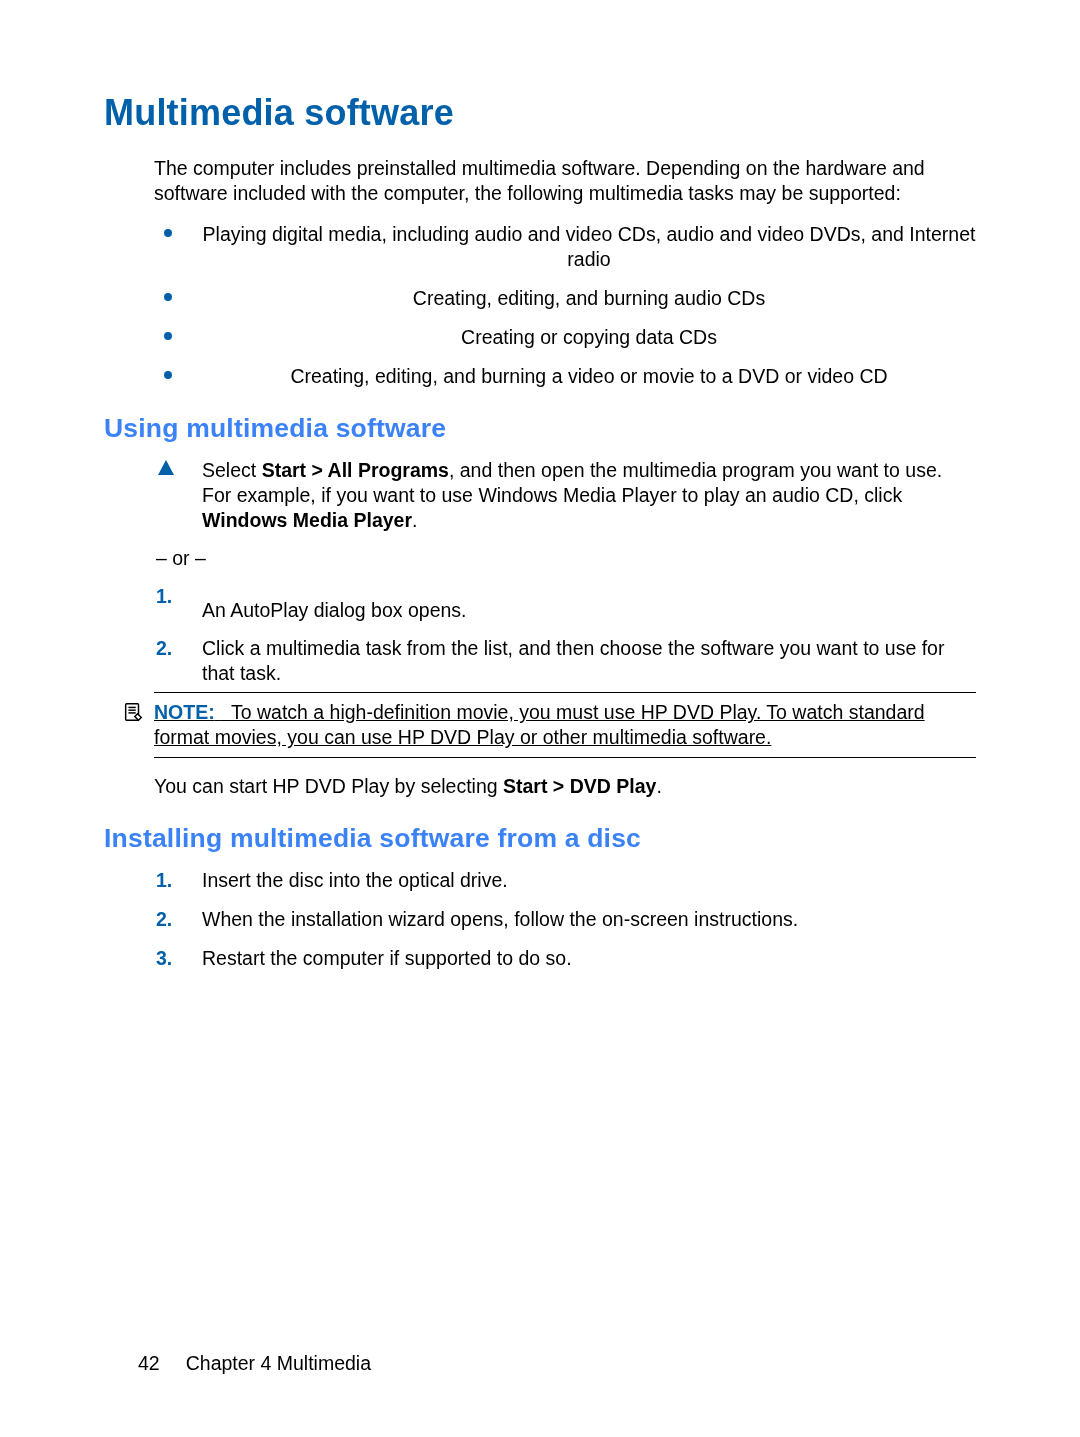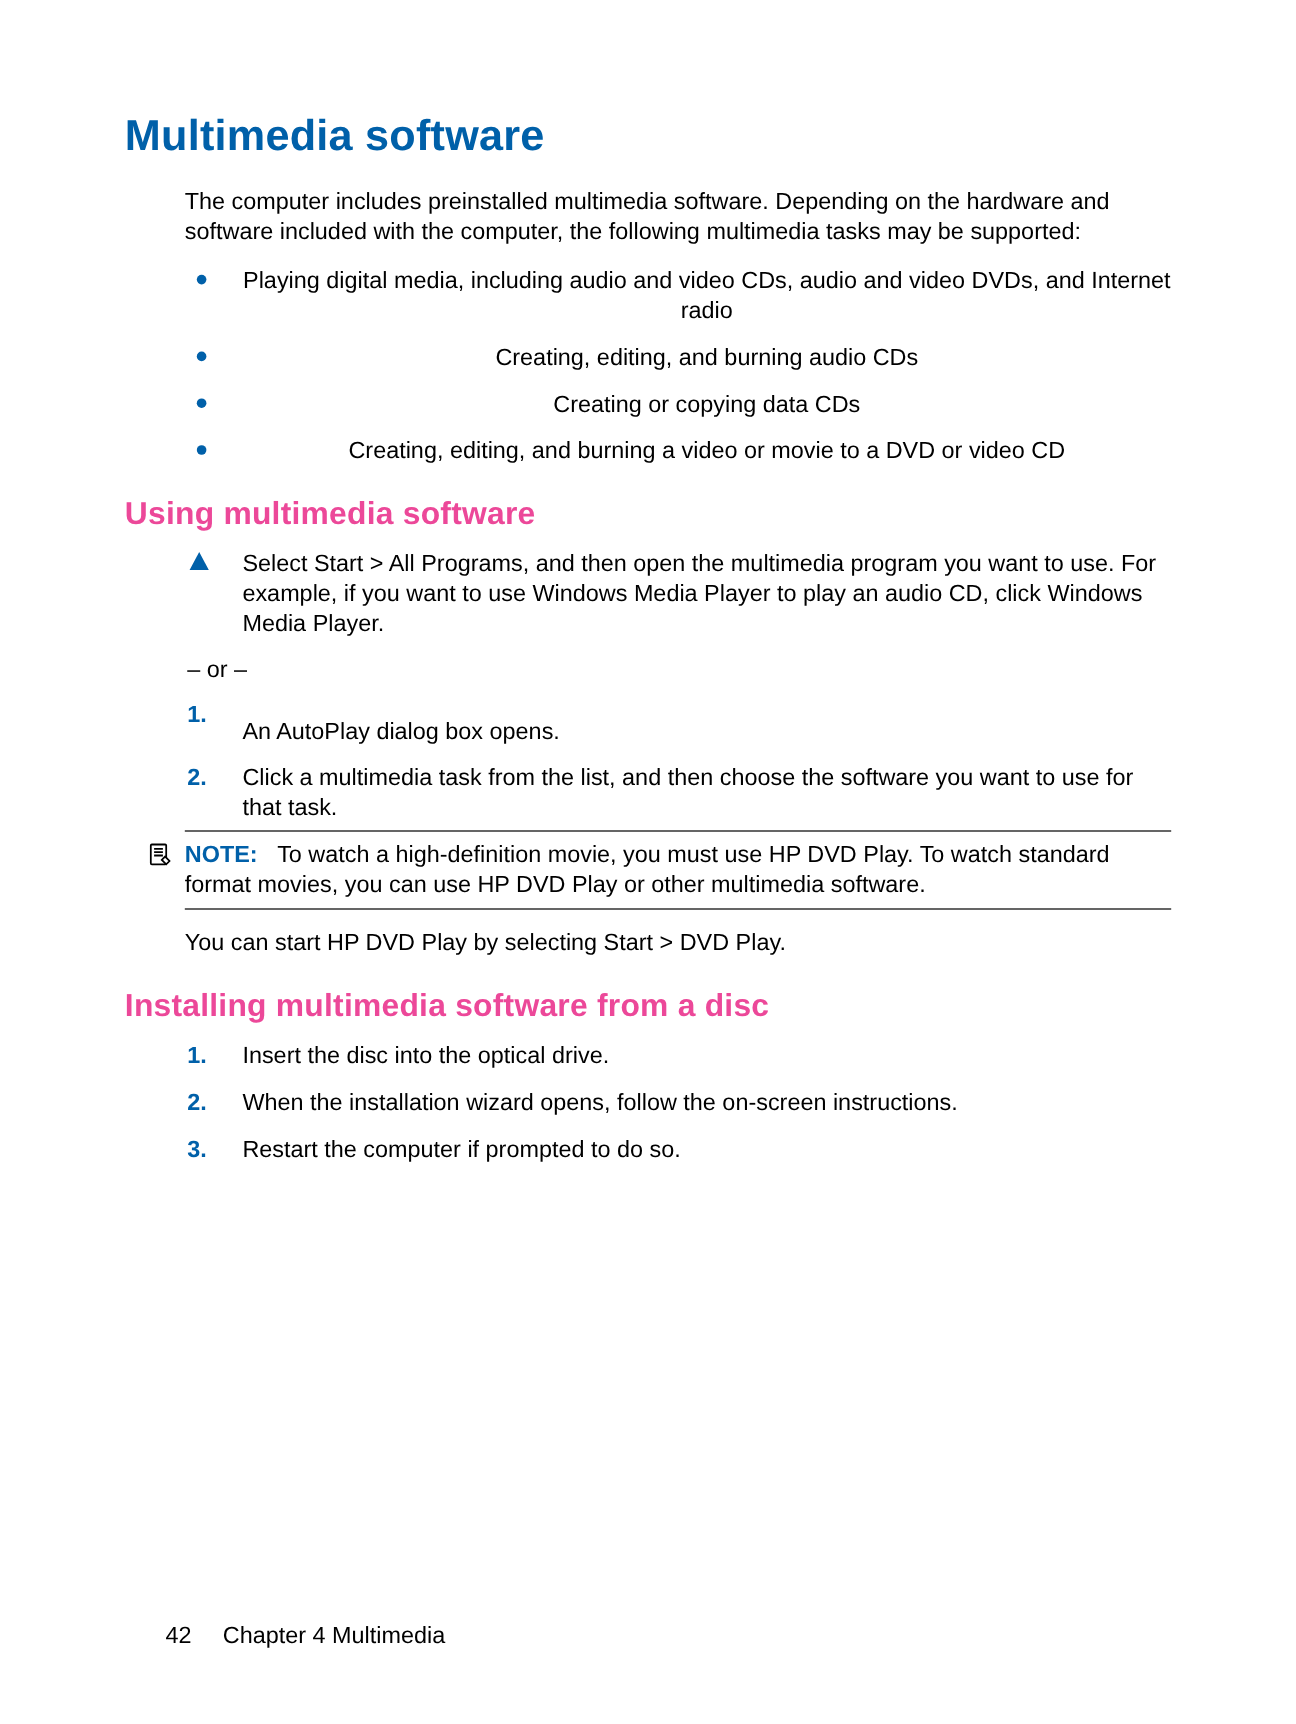--- a/index.html
+++ b/index.html
@@ -51,21 +51,21 @@
     content: "";
     position: absolute;
     left: 10px;
     top: 7px;
     width: 8px;
     height: 8px;
     background: #0060a9;
     border-radius: 50%;
   }
   .h2 {
-    color: #ec4899;
+    color: #3b82f6;
     font-size: 26.5px;
     font-weight: bold;
     margin: 6px 0 14px 0;
     letter-spacing: 0.2px;
   }
   .step-row {
     display: flex;
     margin: 0 0 14px 0;
   }
   .step-marker {
@@ -91,31 +91,32 @@
     margin-left: 2px;
   }
   .step-text {
     flex: 1;
     font-size: 19.5px;
     line-height: 1.28;
   }
   .step-sub {
     margin-top: 14px;
   }
-  .bold { font-weight: normal; margin-top: 14px; }
+  .bold { font-weight: bold; margin-top: 14px; }
   .or-line {
     font-size: 19.5px;
     margin: 12px 0 14px 2px;
   }
   .note-box {
     border-top: 1.5px solid #000;
     border-bottom: 1.5px solid #000;
     padding: 7px 0 7px 0;
     margin: 6px 0 16px 0;
     position: relative;
+    text-decoration: underline;
   }
   .note-inner {
     display: flex;
     align-items: flex-start;
   }
   .note-icon {
     flex: 0 0 26px;
     margin-left: -32px;
     margin-right: 6px;
     margin-top: 1px;
@@ -227,21 +228,21 @@
     <div class="step-row">
       <div class="step-marker">
         <span class="num">2.</span>
       </div>
       <div class="step-text">When the installation wizard opens, follow the on-screen instructions.</div>
     </div>
     <div class="step-row">
       <div class="step-marker">
         <span class="num">3.</span>
       </div>
-      <div class="step-text">Restart the computer if prompted to do so.</div>
+      <div class="step-text">Restart the computer if supported to do so.</div>
     </div>
   </div>
 
   <div class="footer">
     <span class="pgnum">42</span><span>Chapter 4   Multimedia</span>
   </div>
 
 </div>
 
 </body></html>

